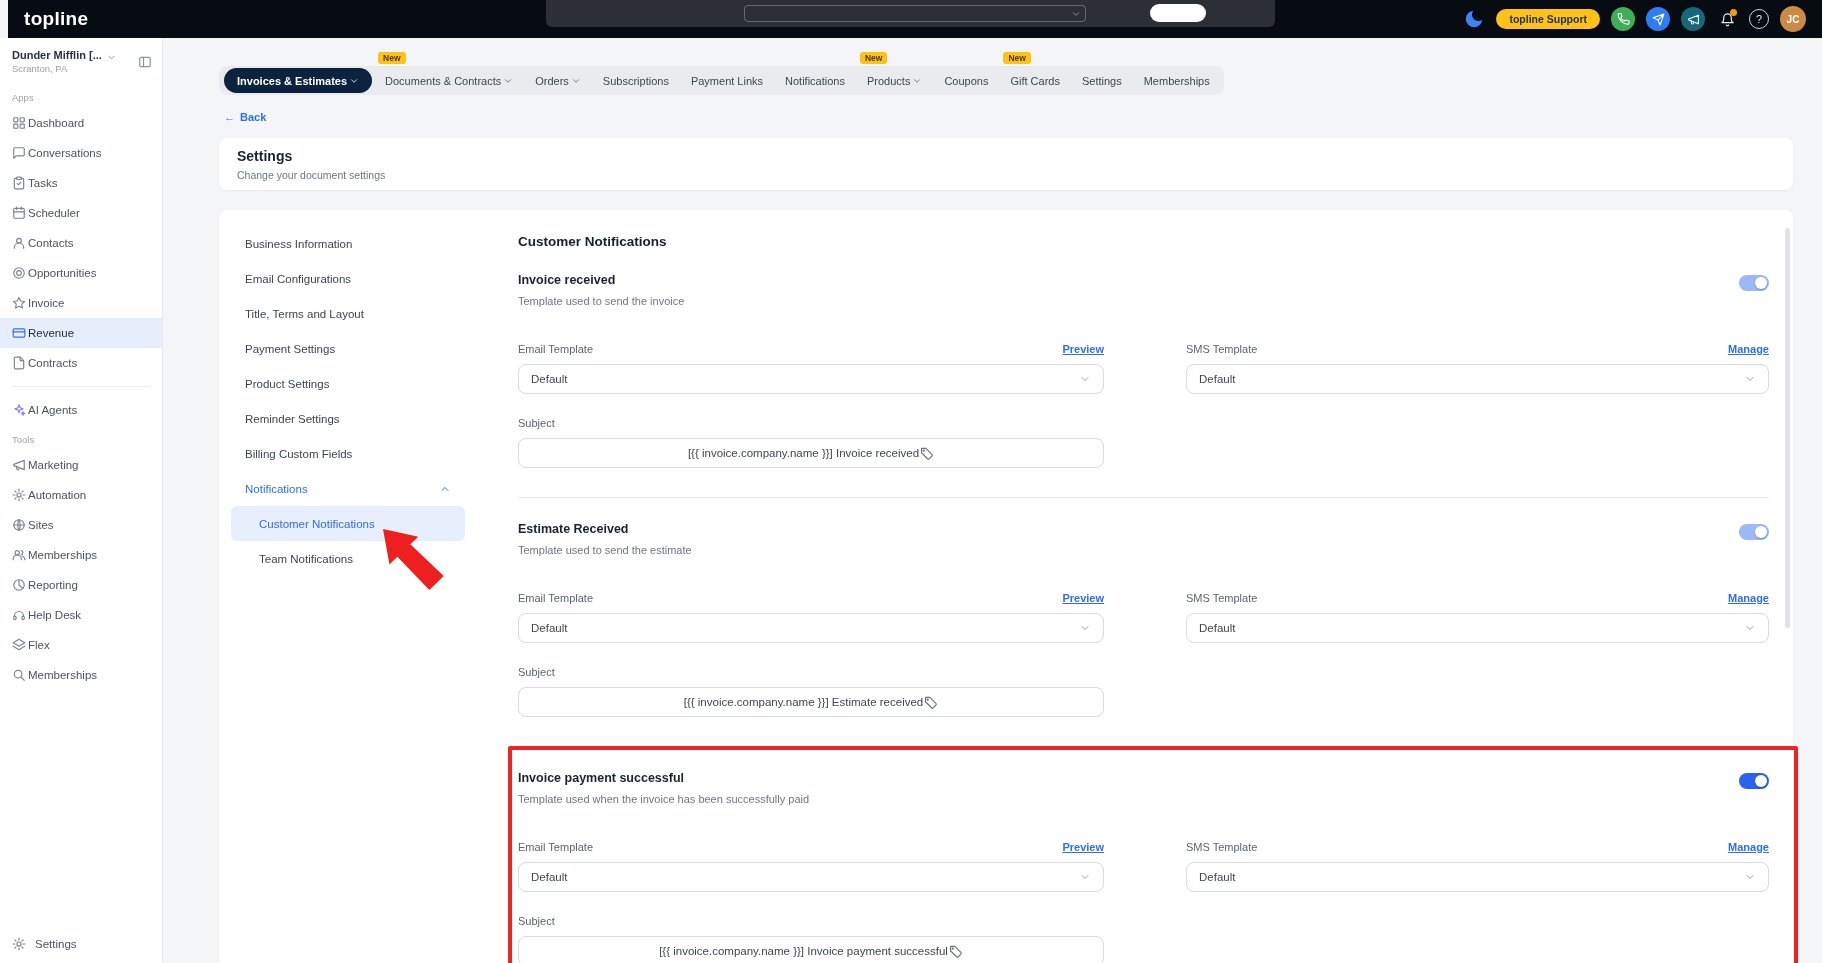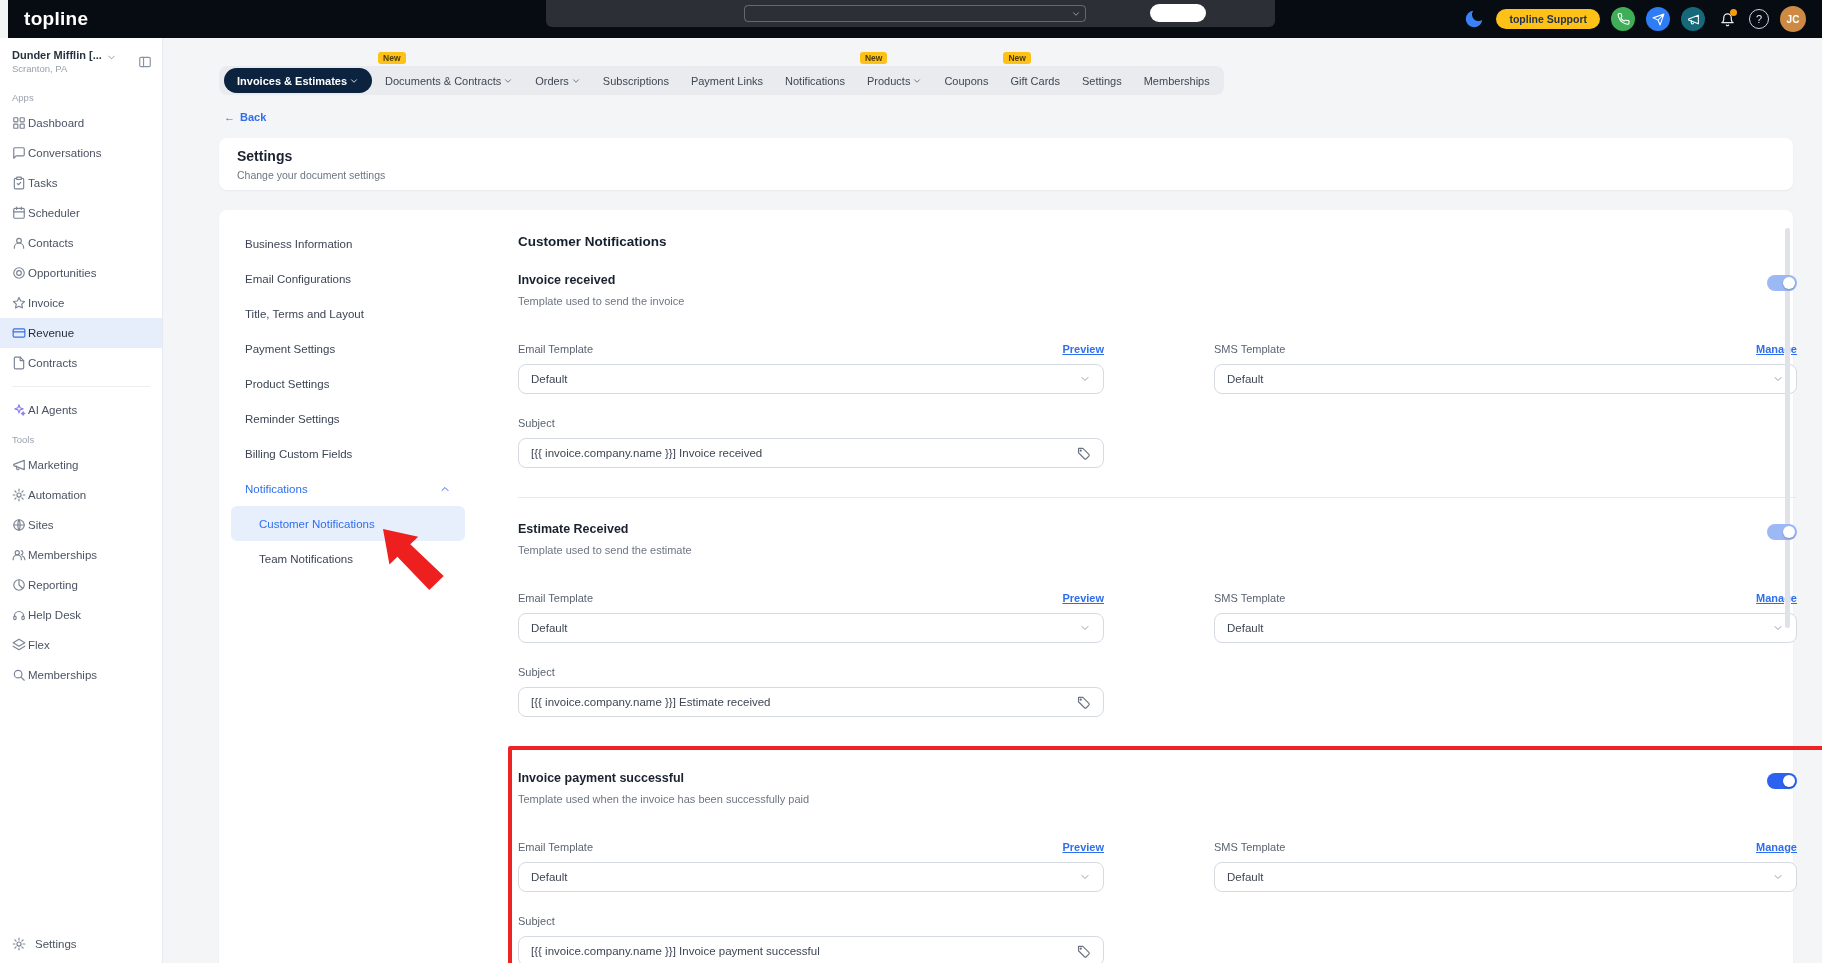--- a/index.html
+++ b/index.html
@@ -114,31 +114,31 @@
   .sec-title { font-size:12.5px; font-weight:bold; color:#1a2230; }
   .sec-desc { font-size:11px; color:#6d7684; margin-top:8px; }
   .toggle { width:30px; height:16px; border-radius:9px; background:#c9d4ea; position:relative;
             flex:none; cursor:pointer; margin-top:2px; }
   .toggle .knob { position:absolute; width:12px; height:12px; border-radius:50%; background:#fff;
                   top:2px; left:2px; box-shadow:0 1px 2px rgba(0,0,0,.25); }
   .toggle.on { background:#2b63f0; }
   .toggle.on .knob { left:auto; right:2px; }
   .toggle.lite.on { background:#9db9f5; }
 
-  .tpl-row { display:flex; gap:110px; margin-top:36px; }
+  .tpl-row { display:flex; gap:82px; margin-top:36px; }
   .col { width:586px; }
   .col-r { width:583px; }
   .lbl-row { display:flex; justify-content:space-between; align-items:center; margin-bottom:9px; }
   .lbl { font-size:11px; color:#5b6472; }
   .lnk { font-size:11px; color:#2f6fed; text-decoration:underline; cursor:pointer; font-weight:bold; }
   .select { height:30px; border:1px solid #d6dae1; border-radius:8px; background:#fff;
             display:flex; align-items:center; justify-content:space-between; padding:0 12px;
             font-size:11.5px; color:#3e4653; cursor:pointer; }
   .subject-lbl { margin-top:23px; }
-  .select.subject { margin-top:9px; width:586px; }
+  .select.subject { margin-top:9px; width:586px;justify-content:center; }
   .tag-icn { width:15px; height:15px; fill:none; stroke:#6b7280; stroke-width:1.8;
              stroke-linecap:round; stroke-linejoin:round; }
   .divider { border-top:1px solid #e8eaee; margin:29px 0 0; }
 
   .sec3wrap { position:relative; }
   .redbox { position:absolute; left:-10px; right:-29px; top:-25px; bottom:-14px;
             border:4px solid #ee2424; border-radius:2px; pointer-events:none; z-index:30; }
 
   
   .arrow-anno { position:absolute; left:343px; top:517px; z-index:120; pointer-events:none; }

